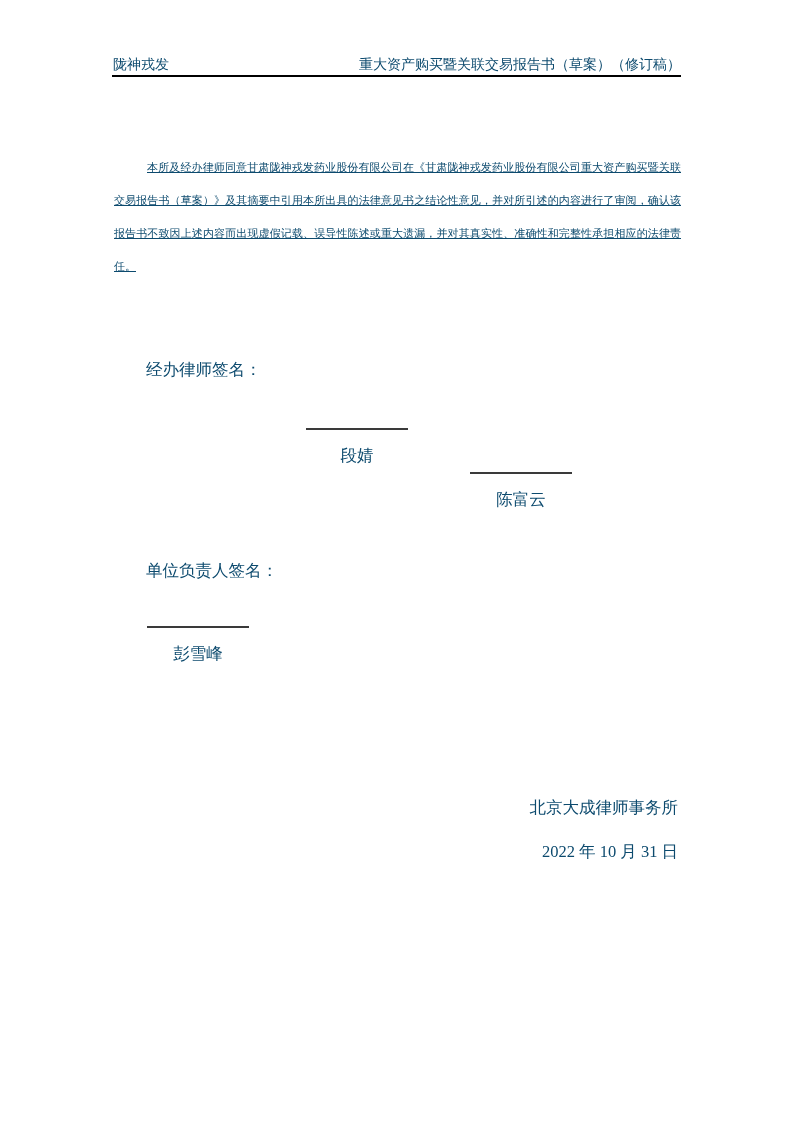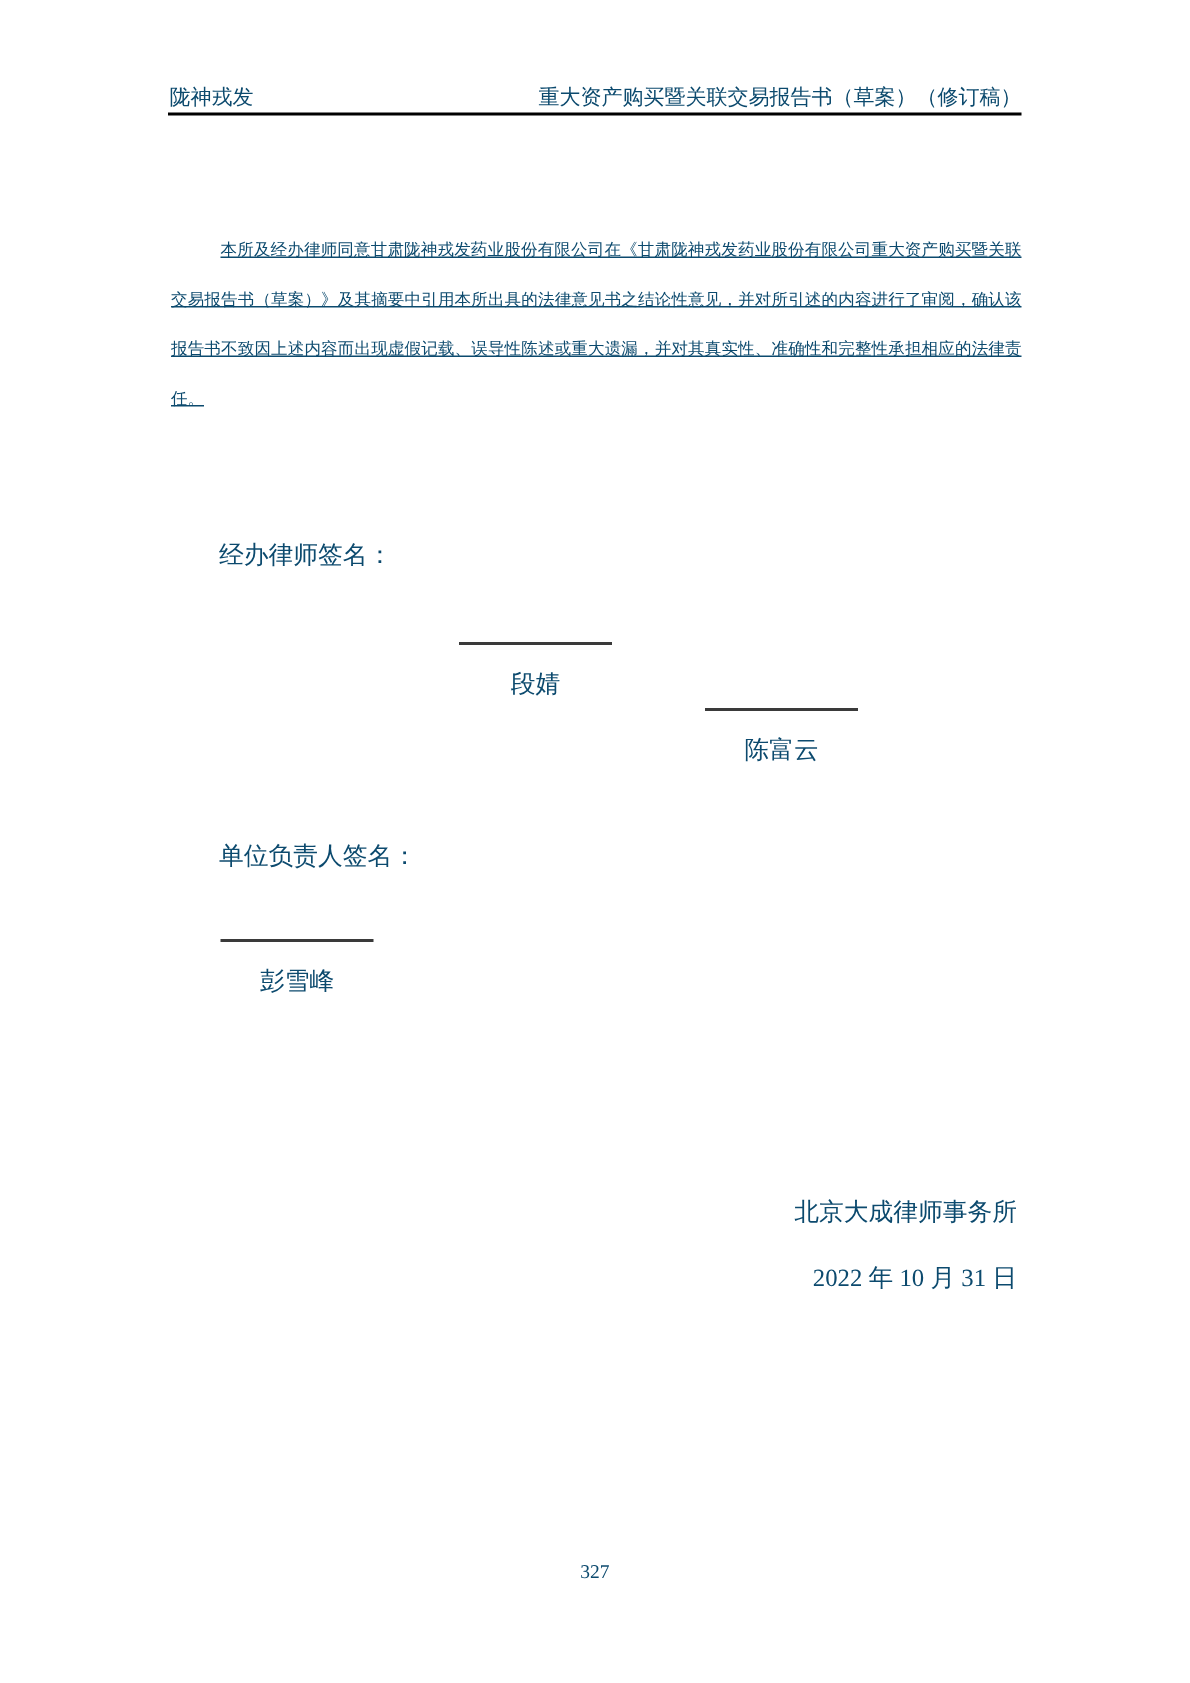--- a/index.html
+++ b/index.html
@@ -144,15 +144,14 @@
   <div class="sig-label sig-label-unit">单位负责人签名：</div>
 
   <div class="sig-slot sig-slot-unit">
     <div class="sig-line"></div>
     <div class="sig-name">彭雪峰</div>
   </div>
 
   <div class="footer-firm">北京大成律师事务所</div>
   <div class="footer-date">2022 年 10 月 31 日</div>
 
-  <div class="page-number">327</div>
 
 </div>
 
 </body></html>

